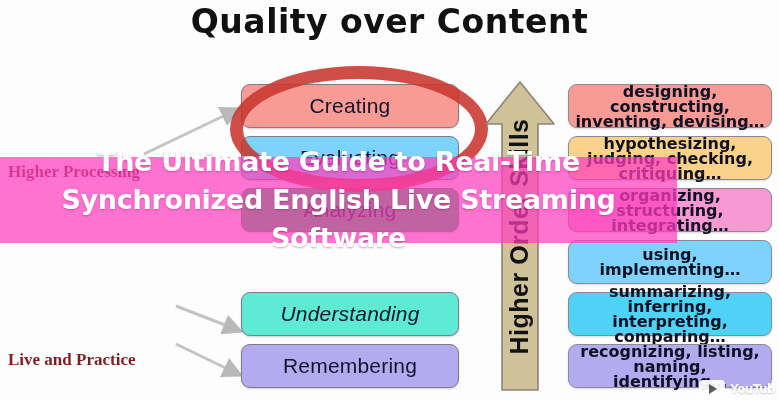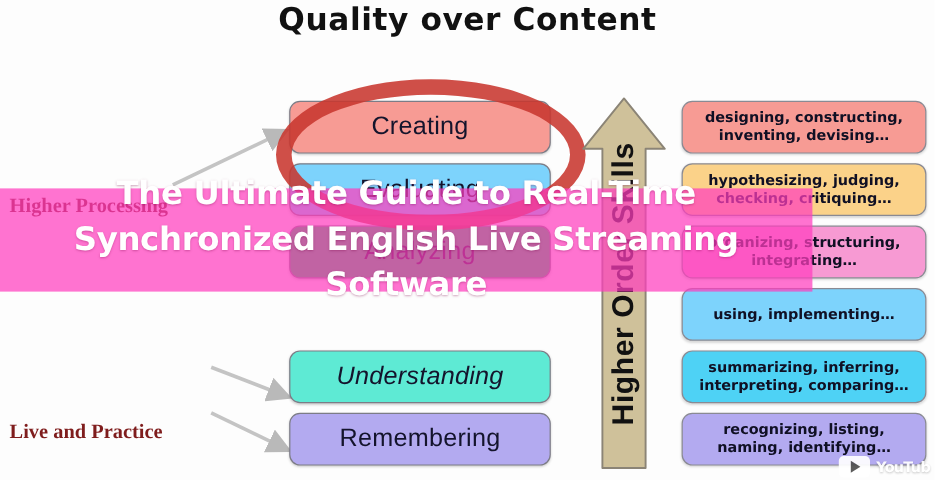--- a/index.html
+++ b/index.html
@@ -18,21 +18,21 @@
 
   
   #chart-title {
     position: absolute;
     top: 2px;
     left: 0;
     width: 779px;
     text-align: center;
     font-family: "DejaVu Sans", sans-serif;
     font-weight: bold;
-    font-size: 26px;
+    font-size: 33px;
     letter-spacing: 0.5px;
     color: #111111;
     white-space: nowrap;
   }
 
   
   .side-label {
     position: absolute;
     font-family: "Liberation Serif", serif;
     font-weight: bold;
@@ -136,21 +136,21 @@
     border: 1.6px solid #8a8a93;
     border-radius: 9px;
     box-sizing: border-box;
     display: flex;
     align-items: center;
     justify-content: center;
     text-align: center;
     padding: 0 6px;
     font-family: "DejaVu Sans", sans-serif;
     font-weight: bold;
-    font-size: 12px;
+    font-size: 16px;
     line-height: 15px;
     color: #101024;
     box-shadow: 0 1px 2px rgba(0,0,0,0.15);
   }
   .desc.d0 { top: 0px;   }
   .desc.d1 { top: 52px;  }
   .desc.d2 { top: 104px; }
   .desc.d3 { top: 156px; }
   .desc.d4 { top: 208px; }
   .desc.d5 { top: 260px; }

